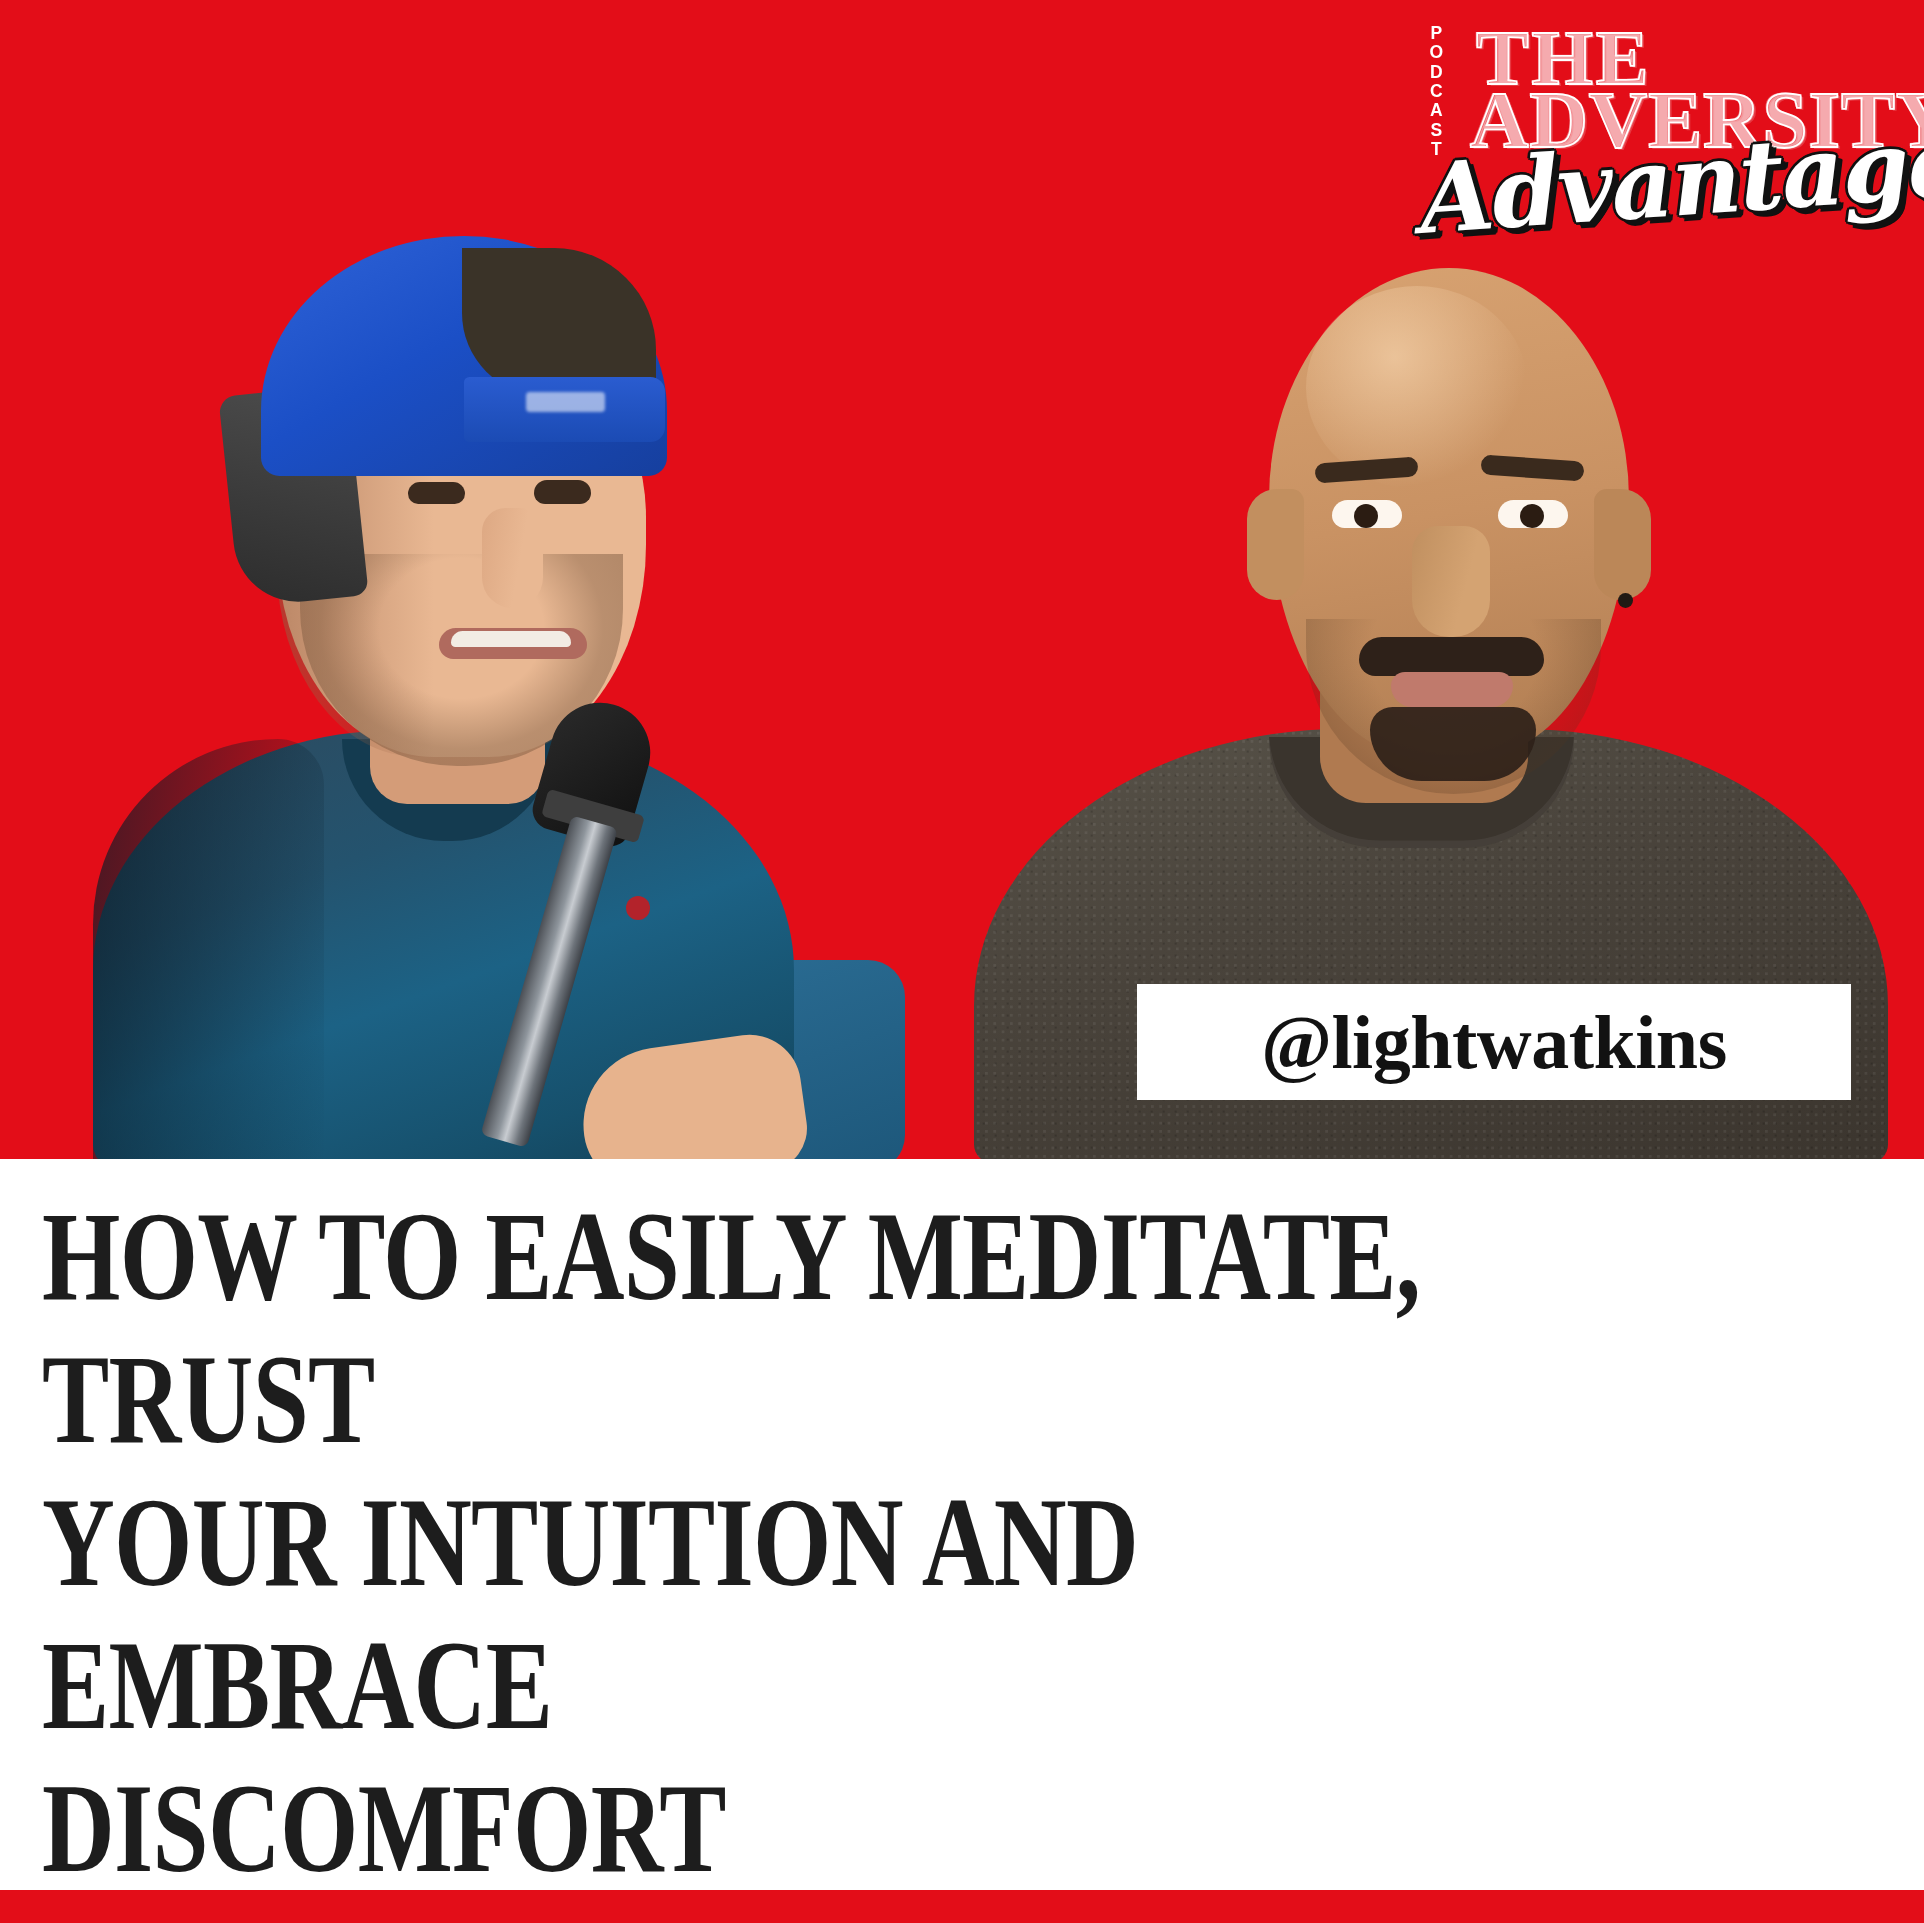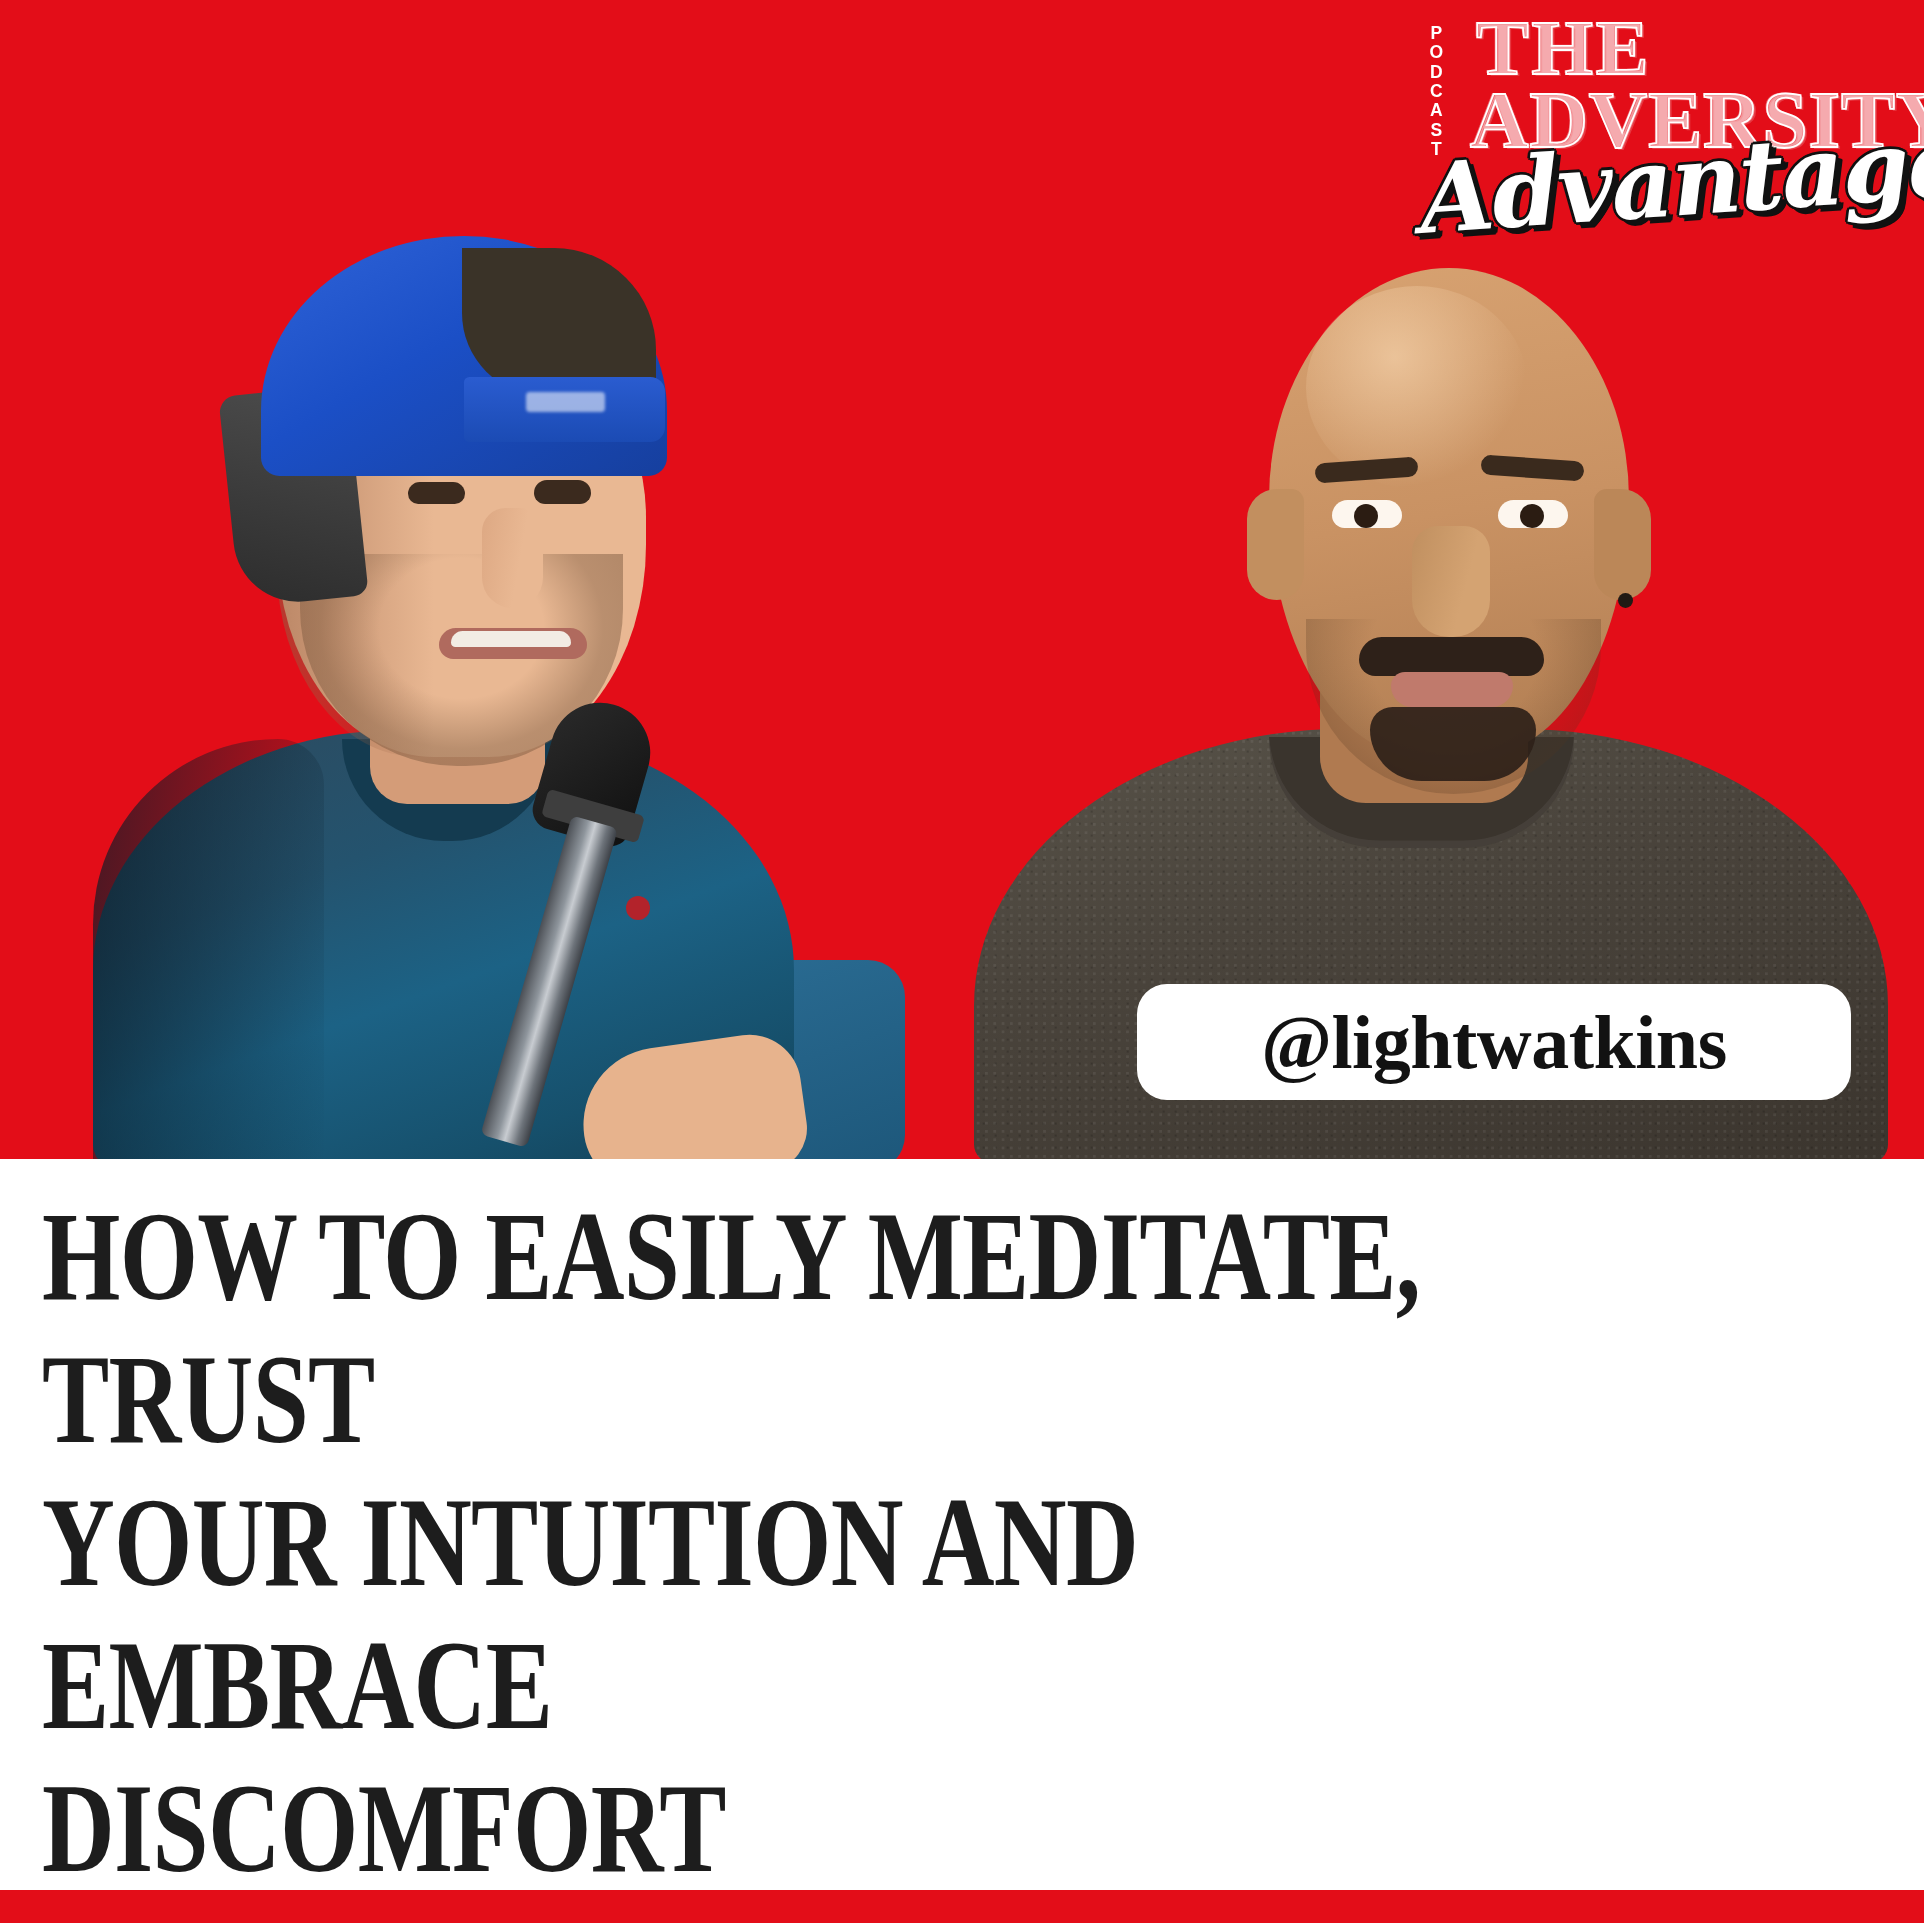--- a/index.html
+++ b/index.html
@@ -290,21 +290,20 @@
   }
   #plate-left {
     left: 150px; top: 988px;
     width: 581px; height: 116px;
     font-size: 76px;
   }
   #plate-right {
     left: 1137px; top: 984px;
     width: 714px; height: 116px;
     font-size: 76px;
-    border-radius: 30px;
   }
 
   
   .logo {
     position: absolute;
     right: 39px;
     top: 3.7px;
     width: 461px;
     height: 222px;
   }
@@ -316,21 +315,21 @@
     align-items: center;
     color: #ffffff;
     font-family: "Liberation Sans", sans-serif;
     font-weight: bold;
     font-size: 17.5px;
     line-height: 19.4px;
     letter-spacing: 0.9px;
   }
   .logo-the {
     position: absolute;
-    left: 52px; top: 6px;
+    left: 52px; top: 16px;
     font-family: "Liberation Serif", serif;
     font-weight: bold;
     font-size: 79px;
     line-height: .95;
     letter-spacing: 2.8px;
     color: transparent;
     -webkit-text-stroke: 1.8px #ffffff;
     text-shadow:
       1.4px 0.9px 0 rgba(255,255,255,.35),
       -1.4px -0.9px 0 rgba(255,255,255,.35),

